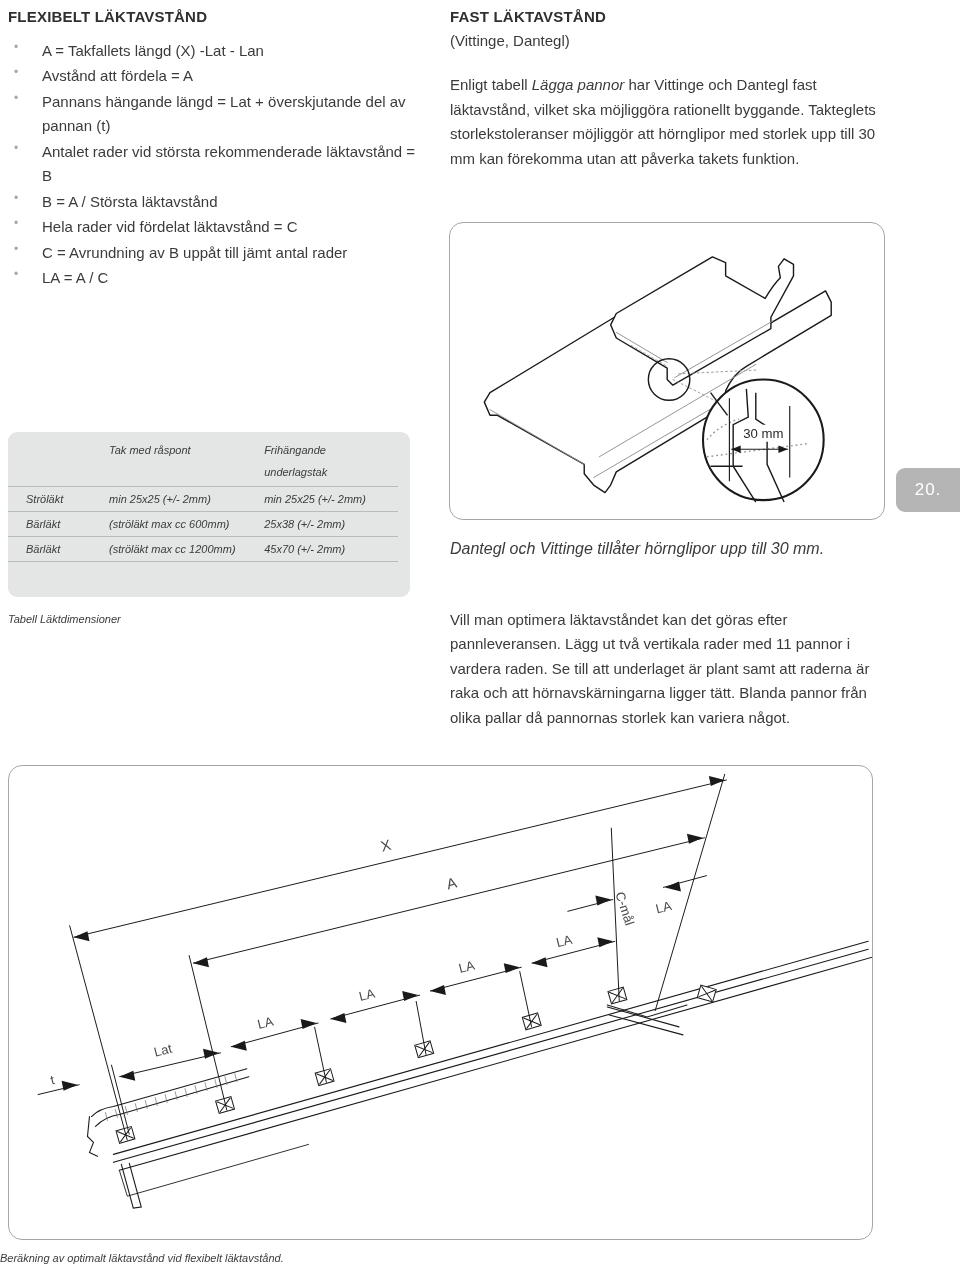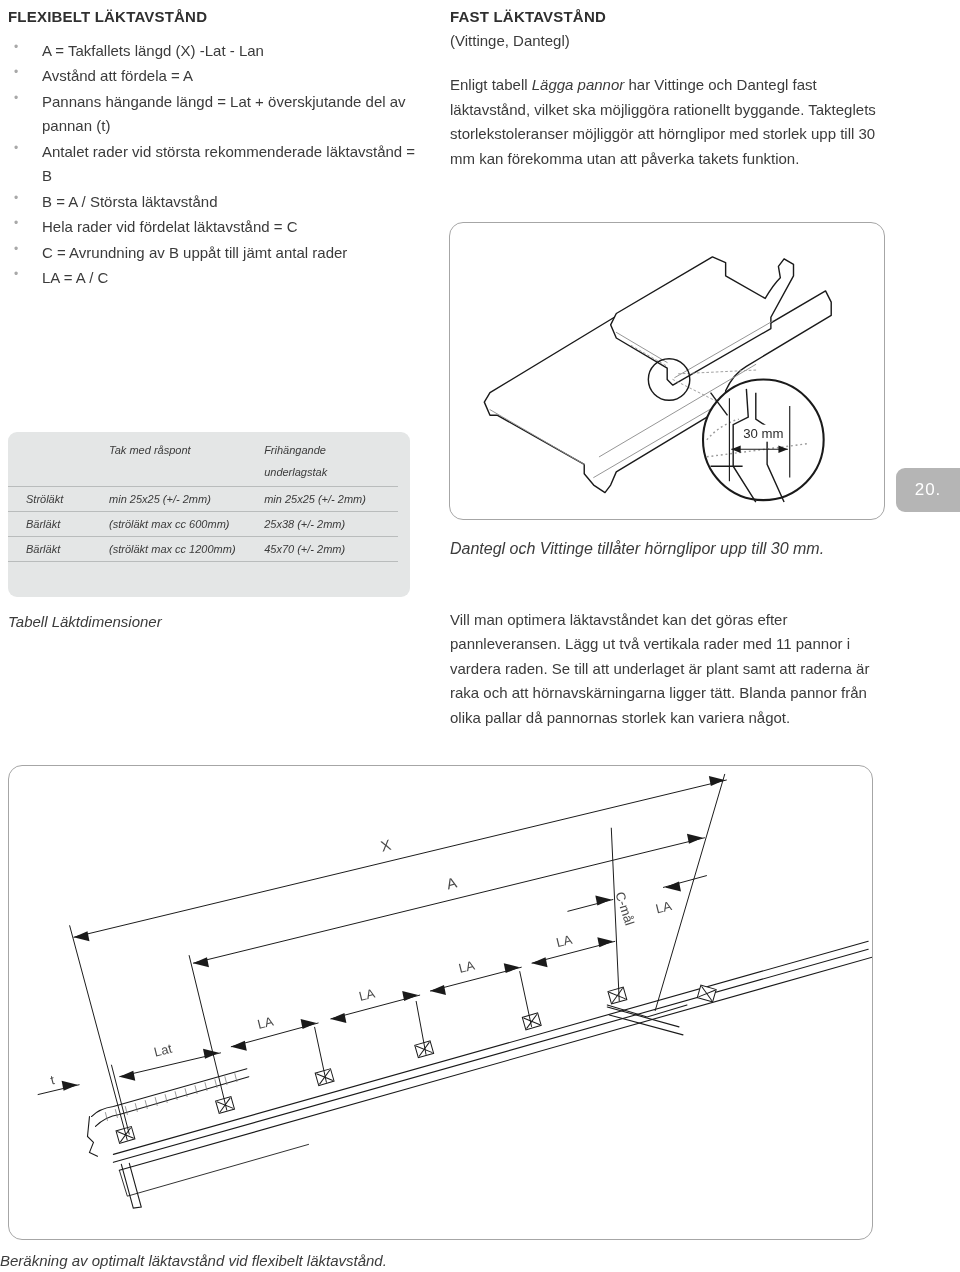--- a/index.html
+++ b/index.html
@@ -113,21 +113,21 @@
   table.dim tbody tr { border-top: 1px solid #b9bcbc; }
   table.dim tbody tr:last-child { border-bottom: 1px solid #b9bcbc; }
   .c0 { width: 86px; padding-left: 18px !important; }
   .c1 { width: 160px; }
   .c2 { width: 140px; }
   .head-c1 { padding-left: 6px !important; }
 
   .caption {
     position: absolute;
     font-style: italic;
-    font-size: 15px;
+    font-size: 11px;
     color: #3b3b3b;
   }
   .caption-table { left: 8px; top: 613px; }
   .caption-tile  { left: 450px; top: 540px; font-size: 16px; }
   .caption-big   { left: 0;  top: 1252px; }
 
   
   .frame {
     position: absolute;
     border: 1.4px solid #a6a6a6;

